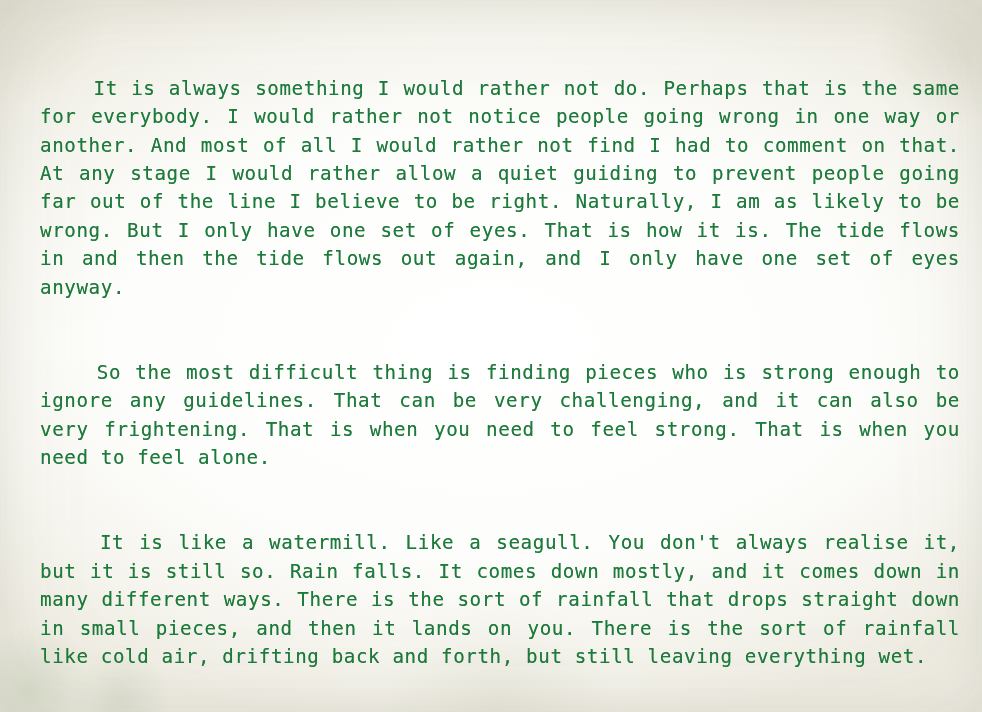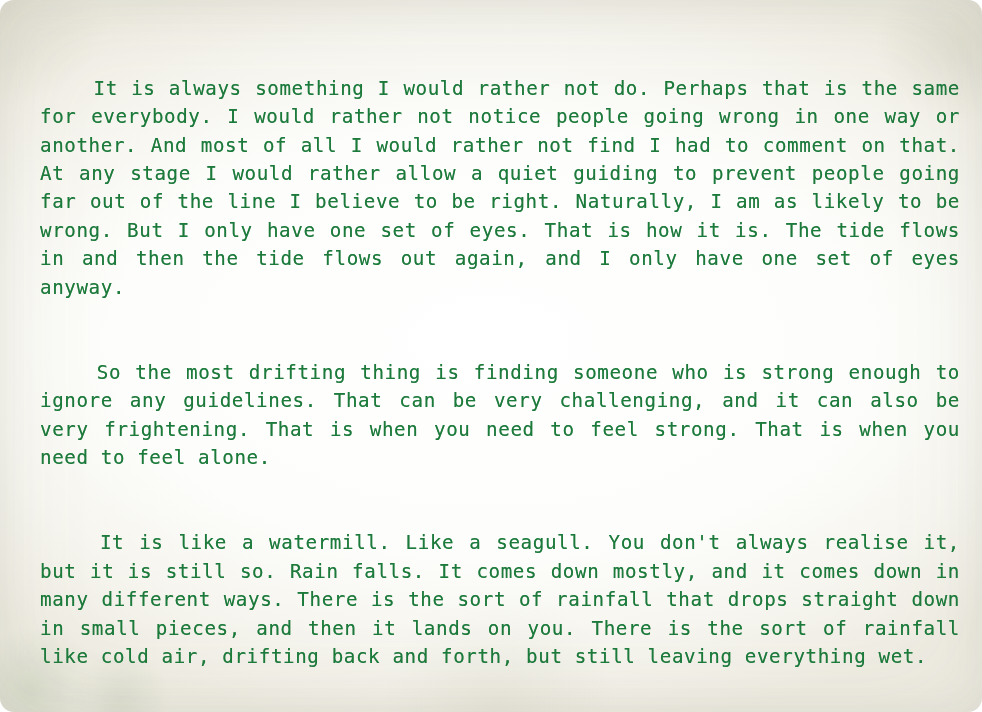--- a/index.html
+++ b/index.html
@@ -13,21 +13,20 @@
     overflow: hidden;
     font-family: "DejaVu Sans Mono", monospace;
   }
   #page {
     position: relative;
     width: 982px;
     height: 712px;
     background:
       radial-gradient(ellipse 70% 55% at 50% 48%, #ffffff 0%, #fdfdfb 55%, #f6f5ef 78%, #eeece2 100%);
     overflow: hidden;
-    border-radius: 14px;
   }
   
   #paper-texture {
     position: absolute;
     inset: 0;
     pointer-events: none;
     background:
       radial-gradient(circle 90px at 30px 690px, rgba(150,175,140,0.22), rgba(150,175,140,0) 70%),
       radial-gradient(circle 70px at 120px 700px, rgba(160,180,150,0.18), rgba(160,180,150,0) 72%),
       radial-gradient(circle 120px at 960px 40px, rgba(200,200,185,0.25), rgba(200,200,185,0) 70%),
@@ -63,20 +62,20 @@
   .para + .para { margin-top: 0; }
 </style>
 </head>
 <body>
 
 <div id="page">
   <div id="paper-texture"></div>
 
   <div id="typed-text">
     <p class="para">    It is always something I would rather not do. Perhaps that is the same for everybody. I would rather not notice people going wrong in one way or another. And most of all I would rather not find I had to comment on that. At any stage I would rather allow a quiet guiding to prevent people going far out of the line I believe to be right. Naturally, I am as likely to be wrong. But I only have one set of eyes. That is how it is. The tide flows in and then the tide flows out again, and I only have one set of eyes anyway.</p>
-    <p class="para">    So the most drifting thing is finding someone who is strong enough to ignore any guidelines. That can be very challenging, and it can also be very frightening. That is when you need to feel strong. That is when you need to feel alone.</p>
+    <p class="para">    So the most difficult thing is finding pieces who is strong enough to ignore any guidelines. That can be very challenging, and it can also be very frightening. That is when you need to feel strong. That is when you need to feel alone.</p>
     <p class="para">    It is like a watermill. Like a seagull. You don't always realise it, but it is still so. Rain falls. It comes down mostly, and it comes down in many different ways. There is the sort of rainfall that drops straight down in small pieces, and then it lands on you. There is the sort of rainfall like cold air, drifting back and forth, but still leaving everything wet.</p>
     
     
   </div>
 
   <div id="edge-shade"></div>
 </div>
 
 </body></html>

